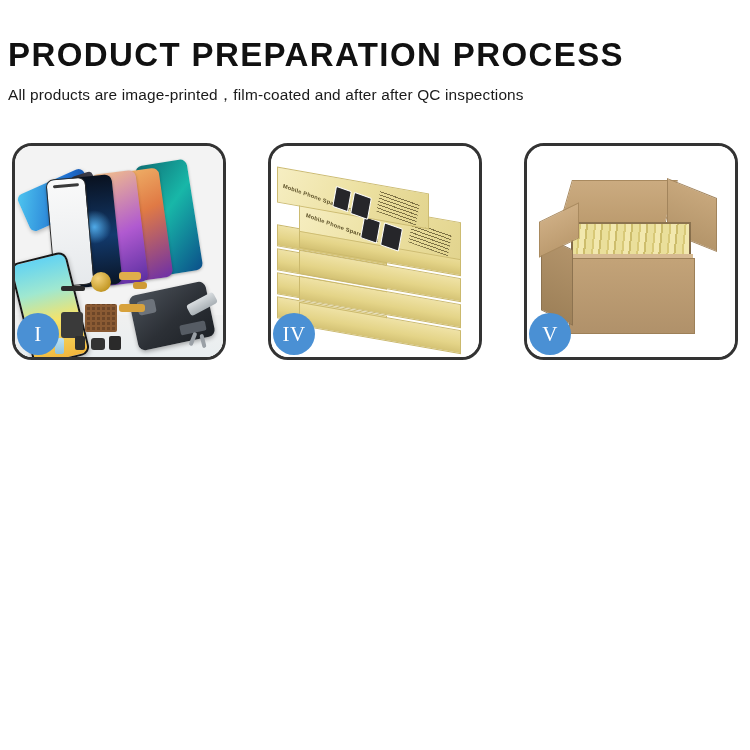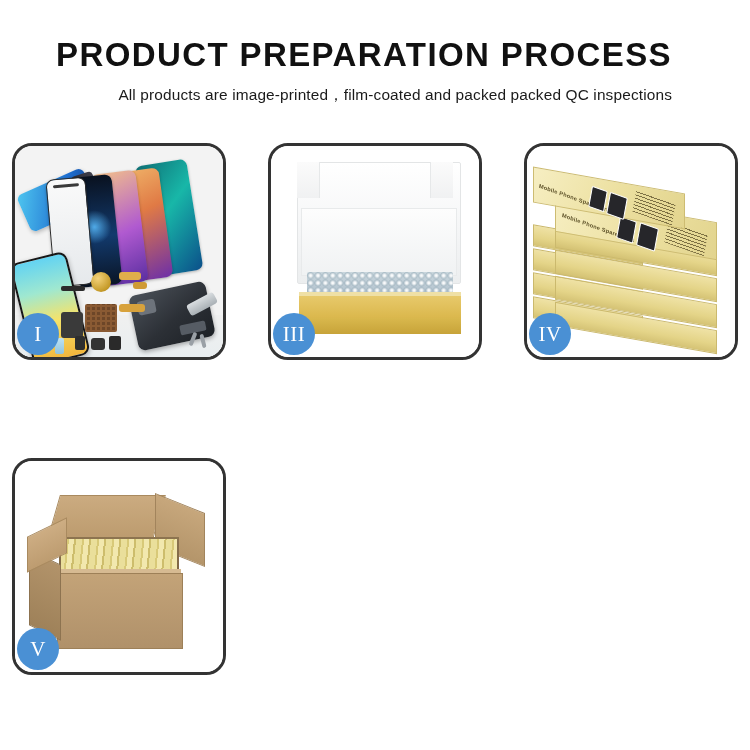--- a/index.html
+++ b/index.html
@@ -11,23 +11,23 @@
     width: 750px;
     height: 750px;
     overflow: hidden;
     font-family: "Liberation Sans", sans-serif;
     position: relative;
   }
 
   
   .header {
     position: absolute;
-    left: 0; top: 0;
+    left: 8px; top: 0;
     width: 672px;
-    text-align: right;
+    text-align: left;
   }
   .title {
     margin: 0;
     padding-top: 36px;
     font-size: 33px;
     line-height: 38px;
     font-weight: 700;
     letter-spacing: 1.4px;
     color: #111111;
     font-family: "Liberation Sans", sans-serif;
@@ -424,21 +424,21 @@
     width: 86px; height: 34px;
     background: linear-gradient(120deg,rgba(255,255,255,0),rgba(240,244,247,.9));
     transform: rotate(-8deg);
   }
 </style>
 </head>
 <body>
 
 <div class="header">
   <h1 class="title">PRODUCT PREPARATION PROCESS</h1>
-  <p class="subtitle">All products are image-printed，film-coated and packed packed QC inspections</p>
+  <p class="subtitle">All products are image-printed，film-coated and after after QC inspections</p>
 </div>
 
 <div class="grid">
 
   <div class="panel">
     <div class="panel-inner p1">
       <div class="shelf"></div>
       <div class="lcd-blue"></div>
       <div class="ph ph-a"></div>
       <div class="ph ph-b"></div>
@@ -459,33 +459,20 @@
       <div class="part part-sp3"></div>
       <div class="part part-sp4"></div>
       <div class="part part-tool"></div>
       <div class="part part-screw1"></div>
       <div class="part part-screw2"></div>
     </div>
     <div class="badge">I</div>
   </div>
 
 
-  <div class="panel">
-    <div class="panel-inner p3">
-      <div class="b3-lid"></div>
-      <div class="b3-lid-flapL"></div>
-      <div class="b3-lid-flapR"></div>
-      <div class="b3-foam"></div>
-      <div class="b3-bubble"></div>
-      <div class="b3-tray-lip"></div>
-      <div class="b3-tray"></div>
-      <div class="b3-tray-front"></div>
-    </div>
-    <div class="badge">III</div>
-  </div>
 
   <div class="panel">
     <div class="panel-inner p4">
       <div class="stack">
 
         <div class="ybox" style="left:2px; top:150px; width:108px; height:20px; transform:skewY(10deg);"></div>
         <div class="ybox" style="left:2px; top:126px; width:108px; height:20px; transform:skewY(10deg);"></div>
         <div class="ybox" style="left:2px; top:102px; width:108px; height:20px; transform:skewY(10deg);"></div>
         <div class="ybox" style="left:2px; top:78px; width:108px; height:20px; transform:skewY(10deg);"></div>
 

